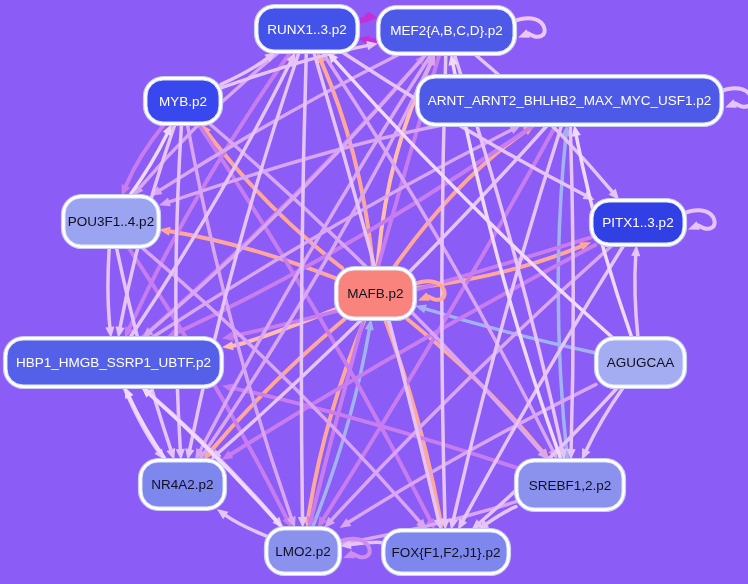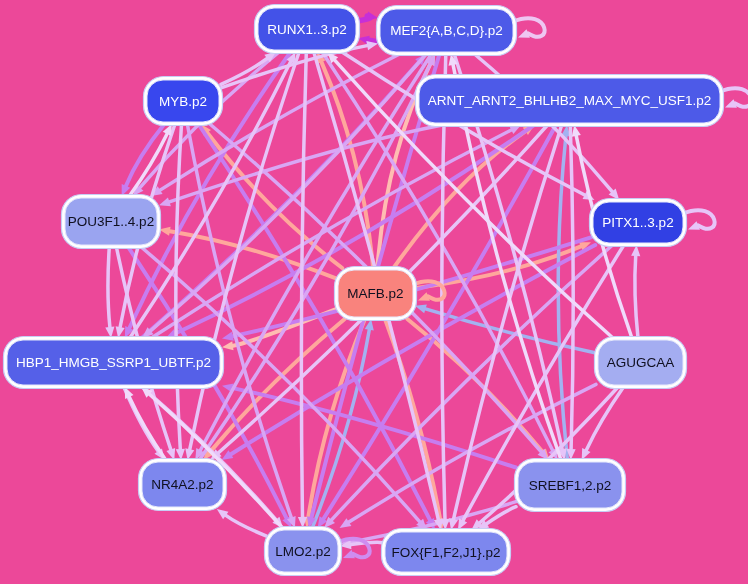--- a/index.html
+++ b/index.html
@@ -1,16 +1,16 @@
 <!DOCTYPE html>
 <html><head>
 <meta charset="utf-8">
 <style>
   html,body{margin:0;padding:0;background:#ffffff;}
-  #stage{position:relative;width:748px;height:584px;background:#ec4899;overflow:hidden;
+  #stage{position:relative;width:748px;height:584px;background:#8b5cf6;overflow:hidden;
          font-family:"Liberation Sans","DejaVu Sans",sans-serif;}
   svg{display:block}
   .node-label{font-family:"Liberation Sans","DejaVu Sans",sans-serif;}
 </style>
 </head>
 <body>
 
 <div id="stage">
   <svg id="graph" width="748" height="584" viewBox="0 0 748 584" xmlns="http://www.w3.org/2000/svg">
     <g id="edges-layer">

